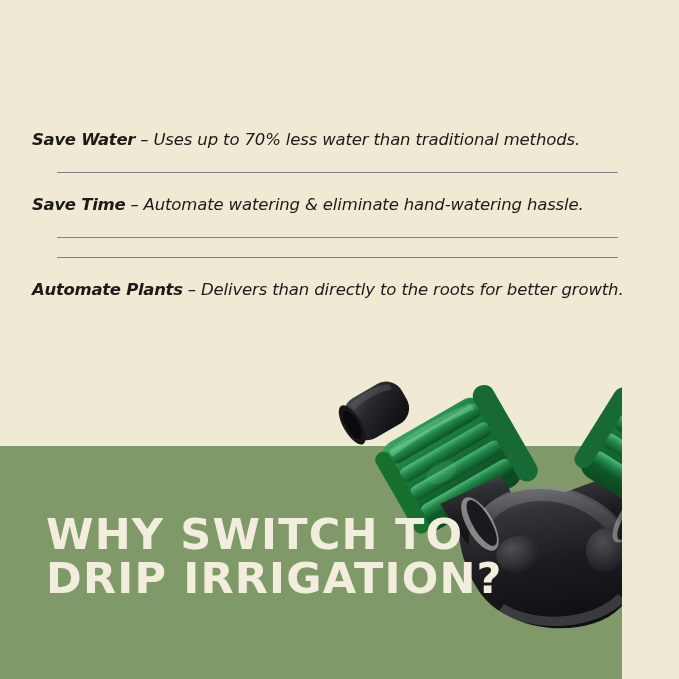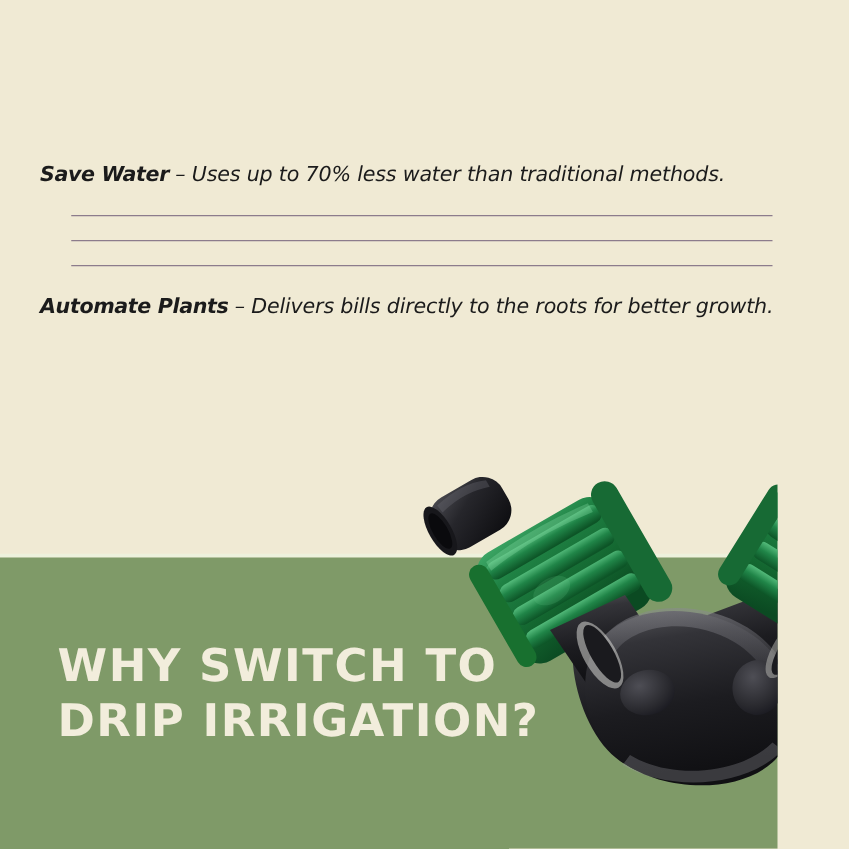--- a/index.html
+++ b/index.html
@@ -53,21 +53,21 @@
     background:#8C7C8C;
     margin:19px 61px 18px 57px;
   }
 
   
   .headline{
     position:absolute;left:46px;top:512px;
     width:420px;
     font-family:"DejaVu Sans", sans-serif;
     font-weight:bold;
-    font-size:36px;
+    font-size:43px;
     line-height:44px;
     letter-spacing:1.2px;
     color:#F2EDDC;
     text-transform:uppercase;
     z-index:4;
   }
   .headline .hl-line{display:block;white-space:nowrap;}
 
   
   .product{
@@ -88,28 +88,31 @@
   <div class="band-bottom"></div>
 
   <div class="benefits">
 
     <div class="benefit-row">
       <p class="benefit-text"><span class="benefit-term">Save Water</span><span class="benefit-dash"> – </span><span class="benefit-desc">Uses up to 70% less water than traditional methods.</span></p>
     </div>
 
     <div class="divider"></div>
 
+    <div class="benefit-row">
+      <p class="benefit-text"><span class="benefit-term">Save Time</span><span class="benefit-dash"> – </span><span class="benefit-desc">Automate watering &amp; eliminate hand-watering hassle.</span></p>
+    </div>
 
     <div class="divider"></div>
 
 
     <div class="divider"></div>
 
     <div class="benefit-row">
-      <p class="benefit-text"><span class="benefit-term">Automate Plants</span><span class="benefit-dash"> – </span><span class="benefit-desc">Delivers bills directly to the roots for better growth.</span></p>
+      <p class="benefit-text"><span class="benefit-term">Automate Plants</span><span class="benefit-dash"> – </span><span class="benefit-desc">Delivers than directly to the roots for better growth.</span></p>
     </div>
 
   </div>
 
   <div class="product">
     <svg width="360" height="260" viewBox="0 0 360 260" xmlns="http://www.w3.org/2000/svg">
       <defs>
         <linearGradient id="gGreen" x1="0" y1="0" x2="0.25" y2="1">
           <stop offset="0%" stop-color="#3FA968"></stop>
           <stop offset="28%" stop-color="#1F8244"></stop>

